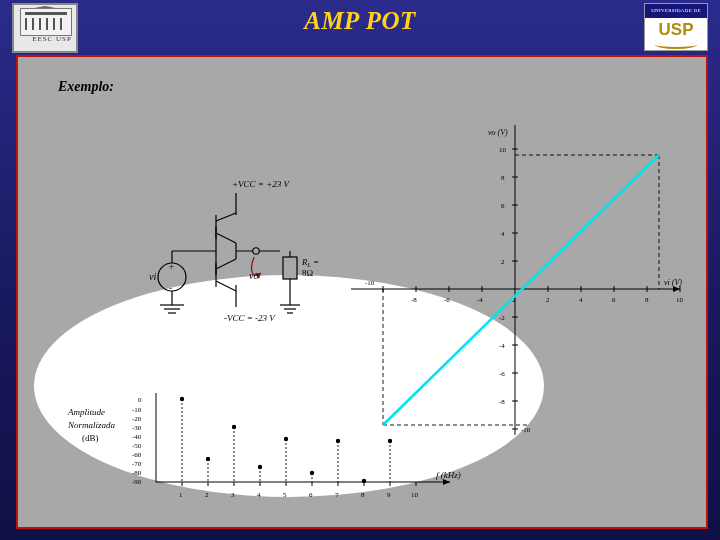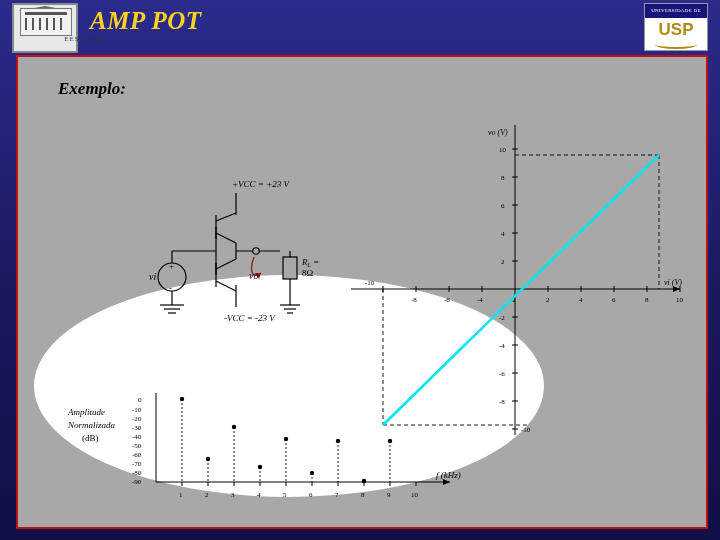--- a/index.html
+++ b/index.html
@@ -12,40 +12,40 @@
   .logo-left{position:absolute;left:12px;top:3px;width:62px;height:46px;
     background:#e8e8e8;border:2px solid #888;}
   .logo-left .crest{position:absolute;left:6px;top:3px;width:50px;height:26px;
     background:#f2f2f2;border:1px solid #777;}
   .logo-left .crest:before{content:"";position:absolute;left:4px;top:3px;width:42px;height:3px;background:#555;}
   .logo-left .crest:after{content:"";position:absolute;left:4px;top:9px;width:42px;height:12px;
     background:repeating-linear-gradient(90deg,#555 0 2px,transparent 2px 7px);}
   .logo-left .cap{position:absolute;left:4px;top:1px;width:54px;height:5px;
     background:#666;clip-path:polygon(50% 0,100% 100%,0 100%);}
   .logo-left .txt{position:absolute;left:0;top:30px;width:76px;text-align:center;
-    font-size:7px;color:#333;font-family:"Liberation Serif",serif;letter-spacing:1px;margin-left:32px;}
+    font-size:7px;color:#333;font-family:"Liberation Serif",serif;letter-spacing:1px;}
 
   .logo-right{position:absolute;right:12px;top:3px;width:62px;height:46px;
     background:#fff;border:1px solid #999;}
   .logo-right .band{position:absolute;left:0;top:0;width:62px;height:14px;background:#15157a;}
   .logo-right .band span{display:block;color:#fff;font-size:5px;text-align:center;line-height:14px;letter-spacing:.3px;}
   .logo-right .usp{position:absolute;left:0;top:16px;width:62px;text-align:center;
     font-size:17px;font-weight:bold;color:#b08a12;font-family:Liberation Sans, sans-serif;}
   .logo-right .arc{position:absolute;left:10px;top:36px;width:42px;height:7px;
     border-bottom:2px solid #b08a12;border-radius:0 0 50% 50%;}
 
-  .title{position:absolute;left:90px;top:7px;width:540px;text-align:left;
+  .title{position:absolute;left:90px;top:7px;width:540px;text-align:center;
     font-size:25px;font-weight:bold;font-style:italic;color:#ffd11a;
     font-family:"Liberation Serif",serif;letter-spacing:.5px;}
 
   
   .slide{position:absolute;left:16px;top:55px;width:688px;height:470px;
     background:#a8a8a8;border:2px solid #c01010;}
 
-  .exemplo{position:absolute;left:40px;top:22px;font-size:17px;font-style:italic;
+  .exemplo{position:absolute;left:40px;top:22px;font-size:14px;font-style:italic;
     font-weight:bold;color:#000;font-family:"Liberation Serif",serif;}
 
   
   .ellipse{position:absolute;left:16px;top:218px;width:510px;height:222px;
     background:#fff;border-radius:50%;}
 
   svg{position:absolute;left:0;top:0;overflow:visible;}
   .lbl{font-family:"Liberation Serif",serif;fill:#000;}
 </style>
 </head>

